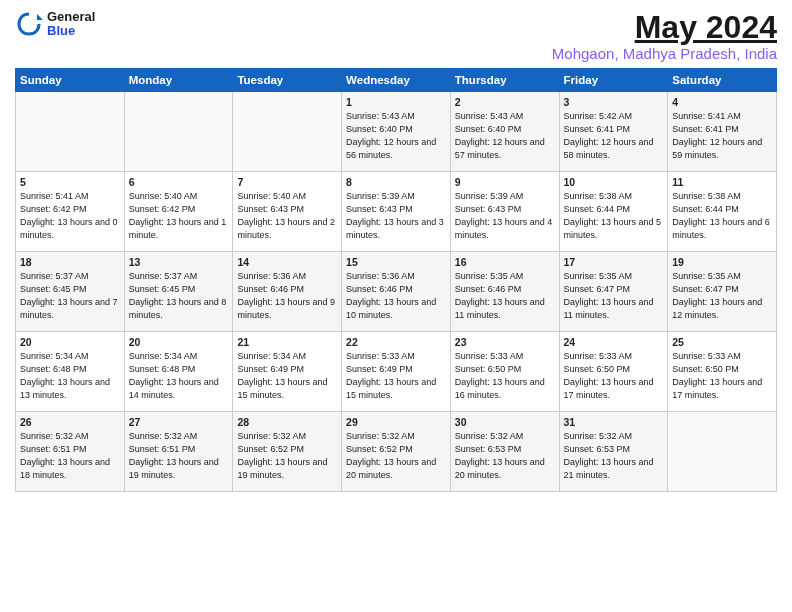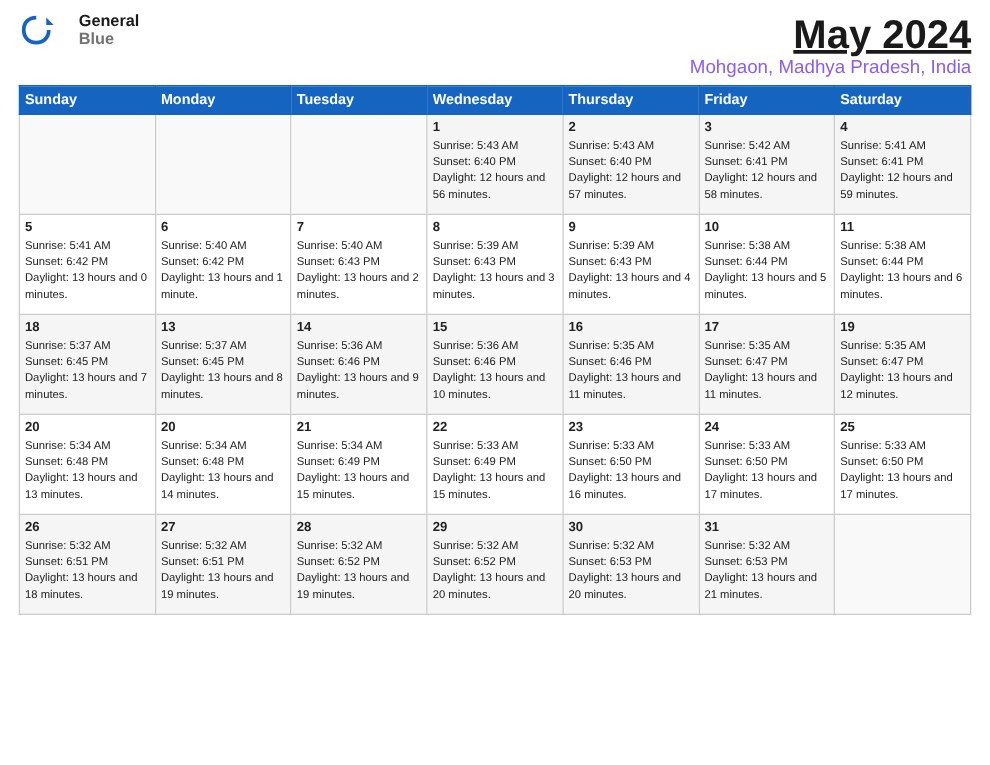--- a/index.html
+++ b/index.html
@@ -16,36 +16,36 @@
     }
     .header-top {
       display: flex;
       justify-content: space-between;
       align-items: flex-start;
       margin-bottom: 4px;
     }
     .logo {
       display: flex;
       align-items: center;
-      gap: 20px;
+      gap: 4px;
     }
     .logo-text {
       display: flex;
       flex-direction: column;
       line-height: 1.1;
     }
     .logo-general {
       font-size: 13px;
       font-weight: bold;
       color: #1a1a1a;
     }
     .logo-blue {
       font-size: 13px;
       font-weight: bold;
-      color: #737373;
+      color: #1d4ed8;
     }
     .logo-icon {
       width: 28px;
       height: 28px;
     }
     .title-block {
       text-align: right;
     }
     .month-year {
       font-size: 32px;

